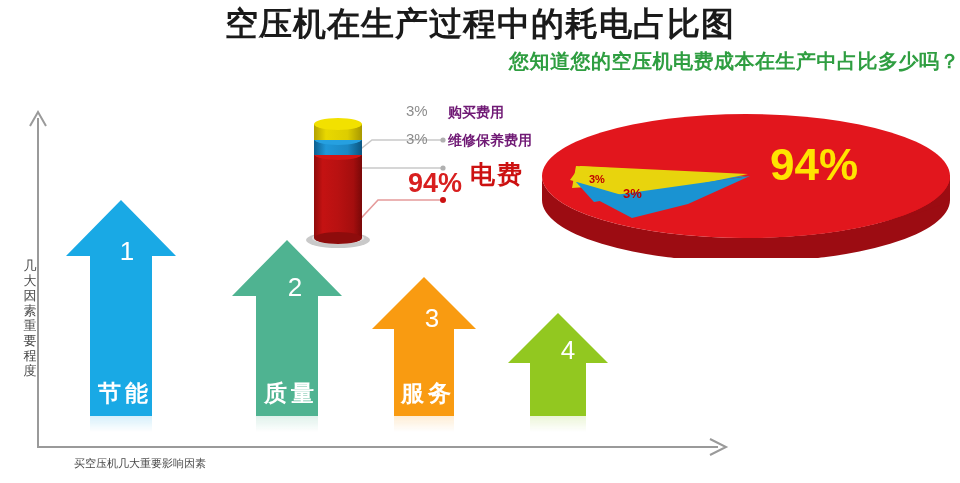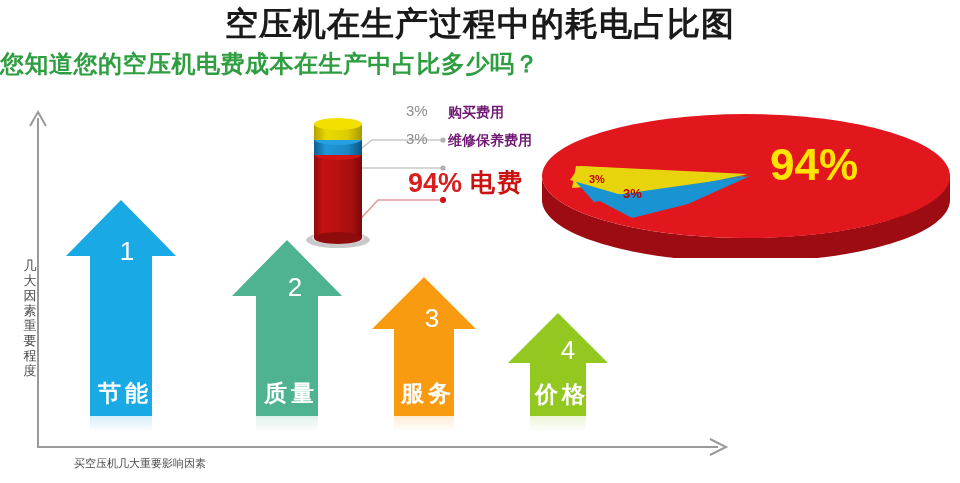--- a/index.html
+++ b/index.html
@@ -9,22 +9,22 @@
   }
   #stage{position:relative;width:804px;height:483px;background:#fff;padding-left:44px;}
 
   
   .title{
     position:absolute;left:0;top:2px;width:960px;text-align:center;
     font-size:33px;font-weight:bold;color:#1a1a1a;letter-spacing:1px;
     font-family:"DejaVu Sans","Liberation Sans",sans-serif;
   }
   .subtitle{
-    position:absolute;left:0;top:48px;width:960px;text-align:left;
-    font-size:24px;font-weight:bold;color:#2f9e41;letter-spacing:0.5px;
+    position:absolute;left:0;top:48px;width:960px;text-align:right;
+    font-size:20px;font-weight:bold;color:#2f9e41;letter-spacing:0.5px;
     font-family:"DejaVu Sans","Liberation Sans",sans-serif;
   }
 
   
   .axis-svg{position:absolute;left:0;top:0;width:960px;height:483px;}
   .ylabel{
     position:absolute;left:6px;top:258px;width:24px;
     font-size:13px;color:#4a4a4a;line-height:15px;text-align:center;
     font-family:"DejaVu Sans","Liberation Sans",sans-serif;
     margin-left:12px;
@@ -179,21 +179,20 @@
   </div>
   <svg class="reflect" style="left:394px;top:416px;" width="60" height="16" viewBox="0 0 60 16">
     <rect x="0" y="0" width="60" height="16" fill="url(#refl3)"></rect>
   </svg>
 
   <div class="arrow" style="left:508px;top:313px;width:100px;height:103px;">
     <svg width="100" height="103" viewBox="0 0 100 103">
       <path d="M50 0 L100 50 L78 50 L78 103 L22 103 L22 50 L0 50 Z" fill="#92c820"></path>
     </svg>
     <div class="num" style="top:22px;left:10px;">4</div>
-    <div class="lbl" style="top:66px;left:4px;">价格</div>
   </div>
   <svg class="reflect" style="left:530px;top:416px;" width="56" height="16" viewBox="0 0 56 16">
     <rect x="0" y="0" width="56" height="16" fill="url(#refl4)"></rect>
   </svg>
 
   <div class="cyl-wrap">
     <svg width="100" height="130" viewBox="0 0 100 130">
 
       <ellipse cx="46" cy="122" rx="32" ry="8" fill="#c9c9c9"></ellipse>
       <ellipse cx="46" cy="120" rx="26" ry="6" fill="#e4e4e4"></ellipse>
@@ -210,21 +209,21 @@
     </svg>
   </div>
 
   <div class="lead-pct" style="left:406px;top:102px;">3%</div>
   <div class="lead-txt" style="left:448px;top:104px;">购买费用</div>
 
   <div class="lead-pct" style="left:406px;top:130px;">3%</div>
   <div class="lead-txt" style="left:448px;top:132px;">维修保养费用</div>
 
   <div class="big-pct" style="left:408px;top:168px;">94%</div>
-  <div class="big-txt" style="left:470px;top:166px;">电费</div>
+  <div class="big-txt" style="left:470px;top:158px;">电费</div>
 
   <div class="pie-wrap">
     <svg width="420" height="150" viewBox="0 0 420 150">
 
       <path d="M6 68 L6 92 A204 62 0 0 0 414 92 L414 68 A204 62 0 0 1 6 68 Z" fill="#9c0c12"></path>
       <path d="M32 46 L32 70 L90 104 L90 80 Z" fill="#7e0a0f"></path>
 
       <path d="M44 58 L44 82 L96 110 L96 86 Z" fill="#b3a409"></path>
 
       <path d="M96 86 L96 110 L152 118 L152 94 Z" fill="#1277ad"></path>

